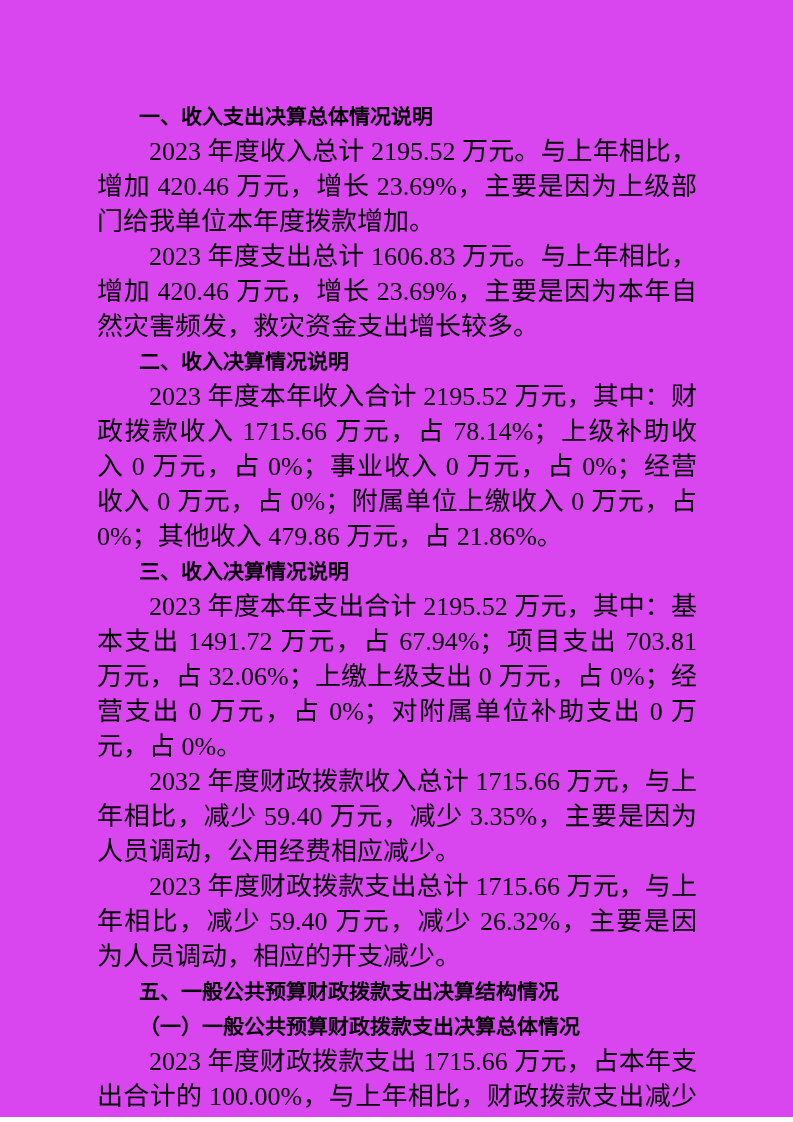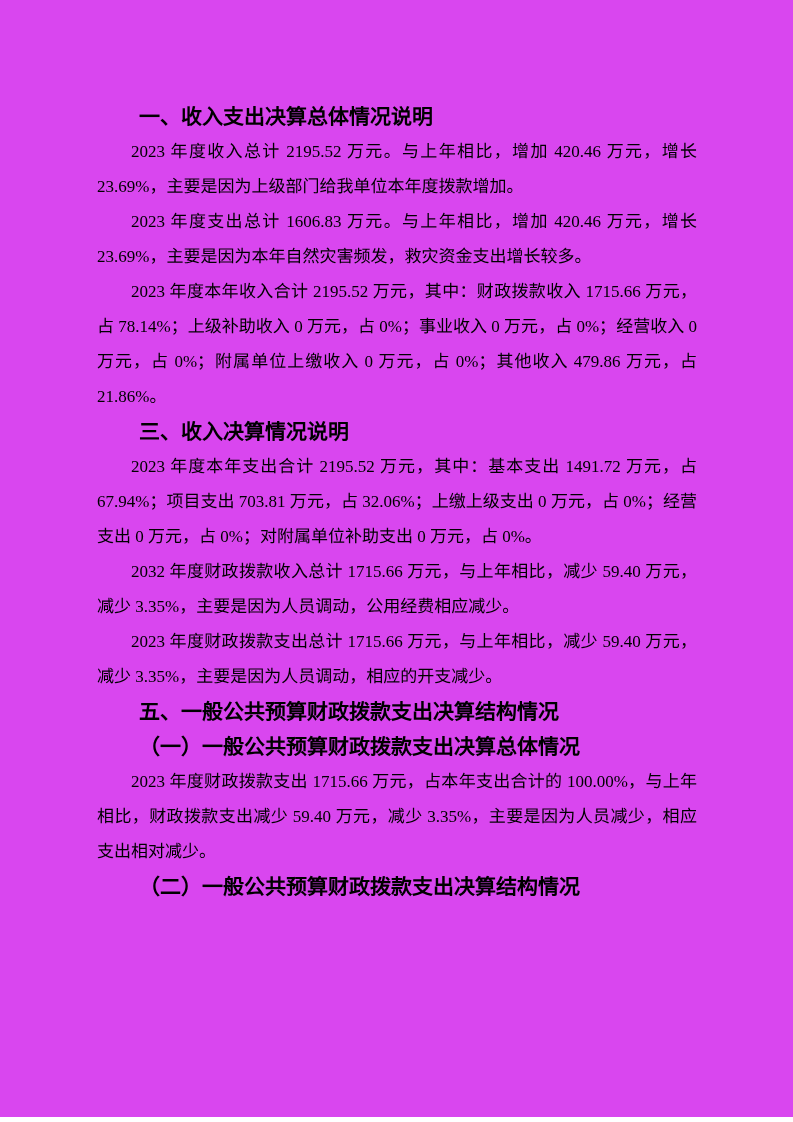--- a/index.html
+++ b/index.html
@@ -24,52 +24,53 @@
     font-weight: 700;
     font-size: 21px;
     line-height: 35px;
     text-indent: 2em;
     margin: 0;
     color: #000000;
     white-space: nowrap;
   }
   .doc-para {
     font-family: "Liberation Serif", "DejaVu Serif", serif;
-    font-size: 17px;
+    font-size: 26px;
     line-height: 35px;
     text-align: justify;
     text-justify: inter-ideograph;
     text-indent: 2em;
     margin: 0;
     color: #000000;
   }
 </style>
 </head>
 <body>
 
 <div class="page">
 
   <div class="section">
     <h2 class="doc-heading">一、收入支出决算总体情况说明</h2>
     <p class="doc-para">2023 年度收入总计 2195.52 万元。与上年相比，增加 420.46 万元，增长 23.69%，主要是因为上级部门给我单位本年度拨款增加。</p>
     <p class="doc-para">2023 年度支出总计 1606.83 万元。与上年相比，增加 420.46 万元，增长 23.69%，主要是因为本年自然灾害频发，救灾资金支出增长较多。</p>
   </div>
 
   <div class="section">
+    <h2 class="doc-heading">二、收入决算情况说明</h2>
     <p class="doc-para">2023 年度本年收入合计 2195.52 万元，其中：财政拨款收入 1715.66 万元，占 78.14%；上级补助收入 0 万元，占 0%；事业收入 0 万元，占 0%；经营收入 0 万元，占 0%；附属单位上缴收入 0 万元，占 0%；其他收入 479.86 万元，占 21.86%。</p>
   </div>
 
   <div class="section">
     <h2 class="doc-heading">三、收入决算情况说明</h2>
     <p class="doc-para">2023 年度本年支出合计 2195.52 万元，其中：基本支出 1491.72 万元，占 67.94%；项目支出 703.81 万元，占 32.06%；上缴上级支出 0 万元，占 0%；经营支出 0 万元，占 0%；对附属单位补助支出 0 万元，占 0%。</p>
   </div>
 
   <div class="section">
     <p class="doc-para">2032 年度财政拨款收入总计 1715.66 万元，与上年相比，减少 59.40 万元，减少 3.35%，主要是因为人员调动，公用经费相应减少。</p>
-    <p class="doc-para">2023 年度财政拨款支出总计 1715.66 万元，与上年相比，减少 59.40 万元，减少 3.35%，主要是因为人员调动，相应的开支减少。</p>
+    <p class="doc-para">2023 年度财政拨款支出总计 1715.66 万元，与上年相比，减少 59.40 万元，减少 26.32%，主要是因为人员调动，相应的开支减少。</p>
   </div>
 
   <div class="section">
     <h2 class="doc-heading">五、一般公共预算财政拨款支出决算结构情况</h2>
 
     <div class="section">
       <h3 class="doc-heading">（一）一般公共预算财政拨款支出决算总体情况</h3>
       <p class="doc-para">2023 年度财政拨款支出 1715.66 万元，占本年支出合计的 100.00%，与上年相比，财政拨款支出减少 59.40 万元，减少 3.35%，主要是因为人员减少，相应支出相对减少。</p>
     </div>
 

